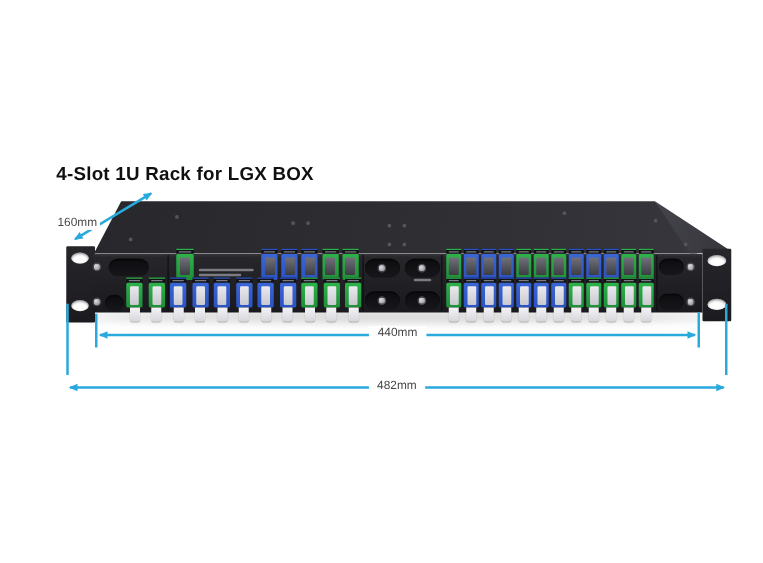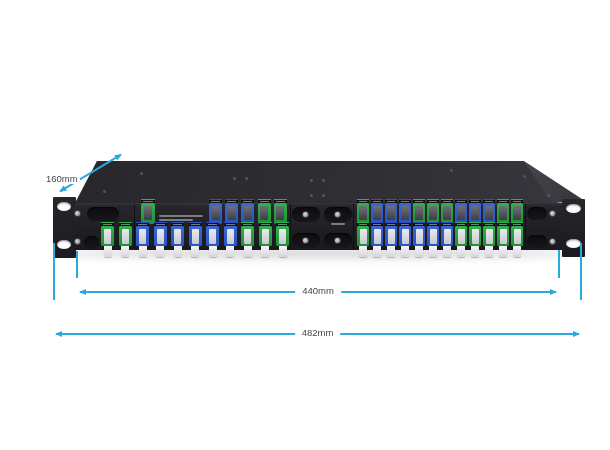--- a/index.html
+++ b/index.html
@@ -39,36 +39,37 @@
   .conn .body{width:100%;border-radius:1.5px;display:flex;justify-content:center;box-sizing:border-box;}
   .conn.green .body{background:linear-gradient(180deg,var(--green),#1f8f38);}
   .conn.blue .body{background:linear-gradient(180deg,#3a66d6,var(--blue));}
   .conn.top .body{height:21px;}
   .conn.top .inner{width:8px;height:14px;margin-top:3px;border-radius:1px;background:linear-gradient(180deg,#70707a,#3d3d44);}
   .conn.bottom .body{height:20px;}
   .conn.bottom .inner{width:7px;height:15px;margin-top:3px;border-radius:1px;background:linear-gradient(180deg,#e9e9ee,#c9c9d0);}
   .conn .cap{width:8px;height:11px;background:linear-gradient(180deg,#f4f4f7,#d6d6dc);border-radius:0 0 2px 2px;box-shadow:0 1px 1px rgba(0,0,0,.25);}
 
   
-  .dim-line{position:absolute;height:2px;background:var(--dimc);margin-top:24px;}
+  .dim-line{position:absolute;height:2px;background:var(--dimc);}
   .dim-line .arr{position:absolute;width:0;height:0;border-top:3px solid transparent;border-bottom:3px solid transparent;top:-2px;}
   .dim-line .arr.l{left:-1px;border-right:7px solid var(--dimc);}
   .dim-line .arr.r{right:-1px;border-left:7px solid var(--dimc);}
   .dim-label{position:absolute;left:50%;top:-6px;transform:translateX(-50%);background:#fff;padding:0 7px;
     font-size:9.5px;color:#464646;white-space:nowrap;}
   .tick{position:absolute;width:2px;background:var(--dimc);}
   .dim-160-line{position:absolute;left:55px;top:172px;width:71px;height:2px;background:var(--dimc);
     transform:rotate(-31deg);}
   .dim-160-label{position:absolute;left:44px;top:173px;font-size:9.5px;color:#4a4a4a;background:#fff;padding:0 2px;}
 </style>
 </head>
 <body>
 
 <div class="stage">
 
+  <div class="title">4-Slot 1U Rack for LGX BOX</div>
 
   <div class="shadow"></div>
   <div class="top-face"></div>
   <div class="side-wedge"></div>
 
   <div class="ear left">
     <div class="ear-hole" style="left:4px;top:5px;width:14px;height:9px;"></div>
     <div class="ear-hole" style="left:4px;top:43px;width:14px;height:9px;"></div>
   </div>
   <div class="ear right">

